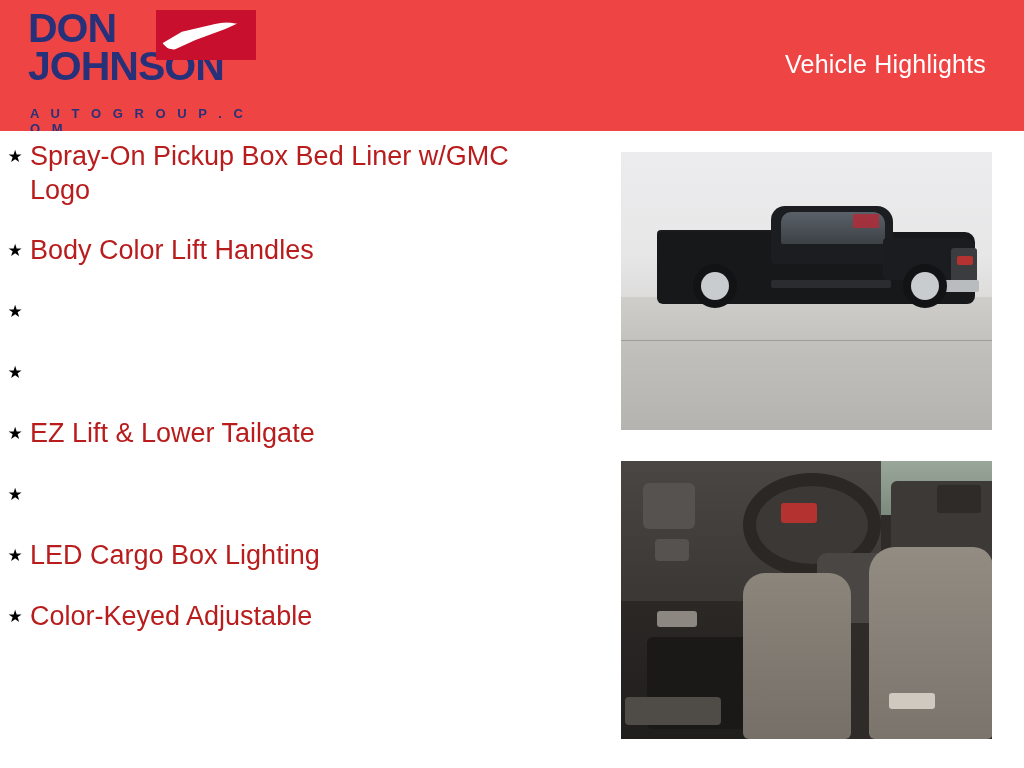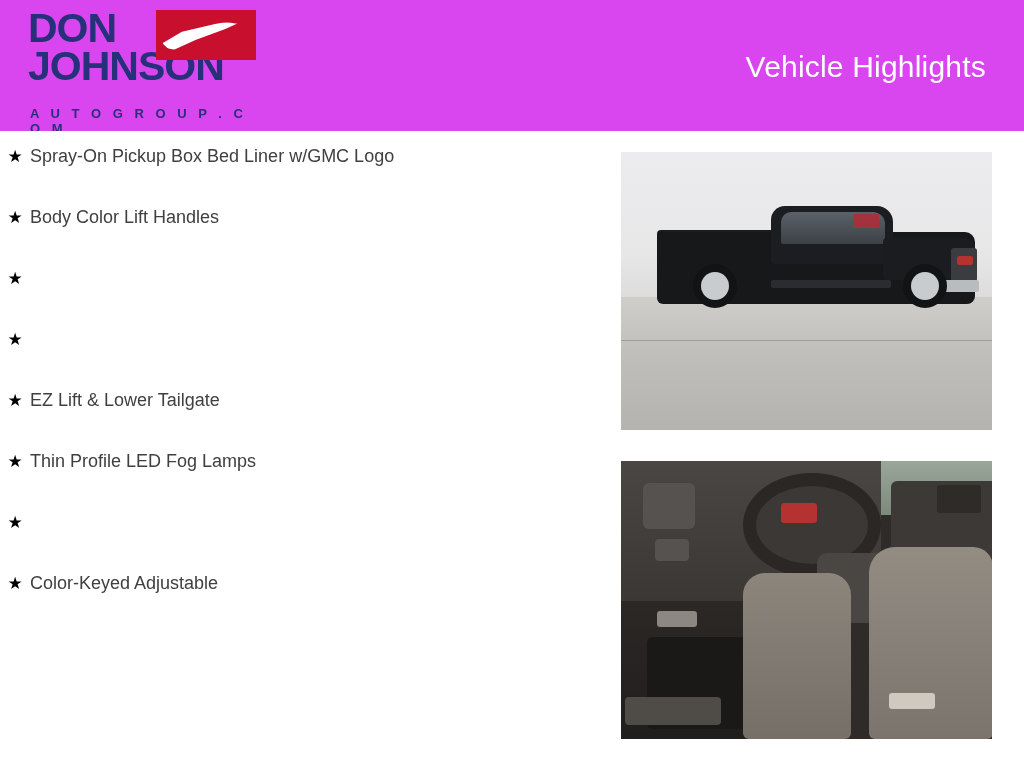--- a/index.html
+++ b/index.html
@@ -15,21 +15,21 @@
     position: relative;
   }
 
   
   .header {
     position: absolute;
     top: 0;
     left: 0;
     width: 1024px;
     height: 131px;
-    background: #d946ef;
+    background: #ef4444;
   }
   .logo {
     position: absolute;
     left: 28px;
     top: 8px;
     width: 228px;
     height: 116px;
   }
   .logo-text {
     position: absolute;
@@ -75,21 +75,21 @@
     color: #27317a;
     font-size: 13px;
     font-weight: bold;
     letter-spacing: 4.0px;
   }
   .header-title {
     position: absolute;
     right: 38px;
     top: 50px;
     color: #ffffff;
-    font-size: 30px;
+    font-size: 25px;
     font-weight: normal;
     letter-spacing: 0.2px;
     margin-left: 20px;
   }
 
   
   .content {
     position: absolute;
     top: 131px;
     left: 0;
@@ -113,25 +113,24 @@
   .feature .star {
     width: 30px;
     min-width: 30px;
     text-align: center;
     color: #000000;
     font-size: 17px;
     line-height: 34px;
     padding-top: 1px;
   }
   .feature .label {
-    color: #404040;
-    font-size: 18px;
+    color: #b91c1c;
+    font-size: 27px;
     line-height: 34px;
     max-width: 540px;
-    text-align: center;
   }
 
   
   .photo {
     position: absolute;
     overflow: hidden;
   }
   .photo-exterior {
     left: 621px;
     top: 21px;
@@ -375,25 +374,25 @@
       <span class="star">★</span>
     </div>
 
     <div class="feature">
       <span class="star">★</span>
       <span class="label">EZ Lift &amp; Lower Tailgate</span>
     </div>
 
     <div class="feature">
       <span class="star">★</span>
-      <span class="label">Thin Profile LED Fog Lamps</span>
-    </div>
-
-    <div class="feature">
-      <span class="star">★</span>
+    </div>
+
+    <div class="feature">
+      <span class="star">★</span>
+      <span class="label">LED Cargo Box Lighting</span>
     </div>
 
     <div class="feature">
       <span class="star">★</span>
       <span class="label">Color-Keyed Adjustable</span>
     </div>
 
   </div>
 
   <div class="photo photo-exterior">

